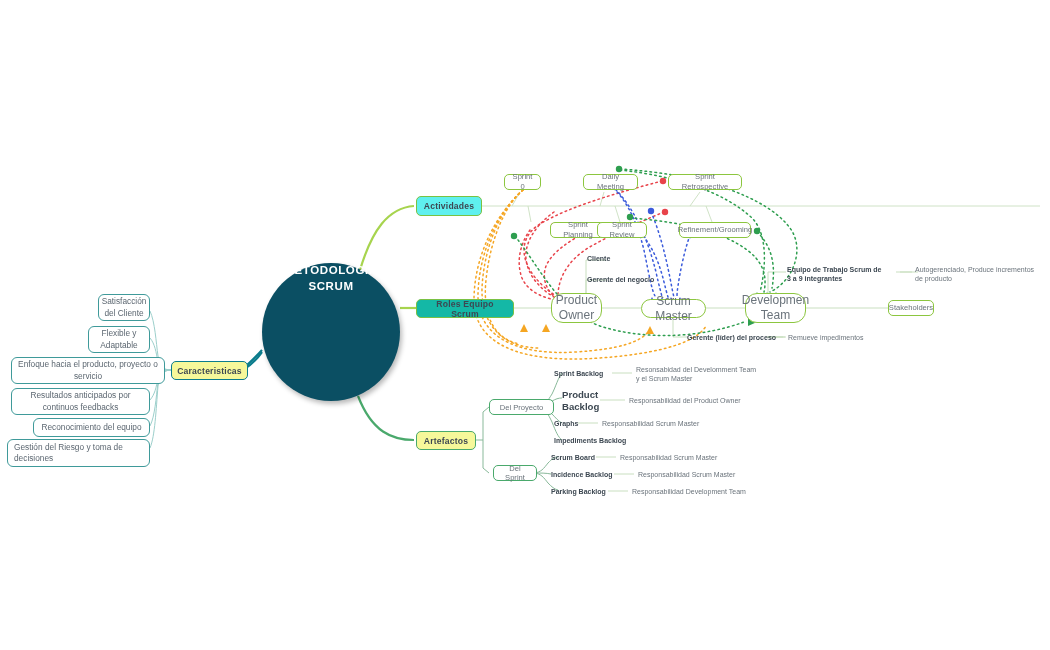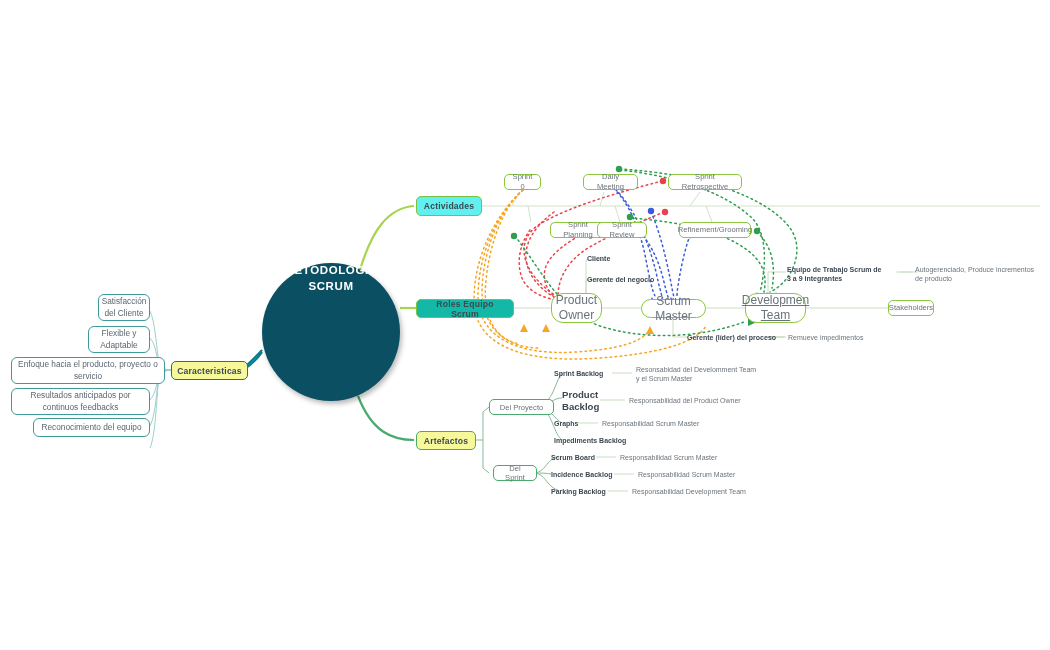--- a/index.html
+++ b/index.html
@@ -230,20 +230,23 @@
   </div>
   <div class="char" style="left:11px;top:357px;width:154px;height:27px;">
     <span>Enfoque hacia el producto, proyecto o servicio</span>
   </div>
   <div class="char" style="left:11px;top:388px;width:139px;height:27px;">
     <span>Resultados anticipados por continuos feedbacks</span>
   </div>
   <div class="char" style="left:33px;top:418px;width:117px;height:19px;">
     <span>Reconocimiento del equipo</span>
   </div>
+  <div class="char left-align" style="left:7px;top:439px;width:143px;height:28px;">
+    <span>Gestión del Riesgo y toma de decisiones</span>
+  </div>
 
   <div class="gbox" style="left:504px;top:174px;width:37px;height:16px;">
     <span>Sprint 0</span>
   </div>
   <div class="gbox" style="left:583px;top:174px;width:55px;height:16px;">
     <span>Daily Meeting</span>
   </div>
   <div class="gbox" style="left:668px;top:174px;width:74px;height:16px;">
     <span>Sprint Retrospective</span>
   </div>
@@ -256,21 +259,21 @@
   <div class="gbox" style="left:679px;top:222px;width:72px;height:16px;">
     <span>Refinement/Grooming</span>
   </div>
 
   <div class="rolebox" style="left:551px;top:293px;width:51px;height:30px;">
     <span>Product Owner</span>
   </div>
   <div class="rolebox" style="left:641px;top:299px;width:65px;height:19px;">
     <span>Scrum Master</span>
   </div>
-  <div class="rolebox" style="left:745px;top:293px;width:61px;height:30px;text-decoration:underline;">
+  <div class="rolebox" style="left:745px;top:293px;width:61px;height:30px;">
     <span>Developmen Team</span>
   </div>
   <div class="gbox" style="left:888px;top:300px;width:46px;height:16px;">
     <span>Stakeholders</span>
   </div>
 
   <div class="txt b" style="left:587px;top:254px;">Cliente</div>
   <div class="txt b" style="left:587px;top:275px;">Gerente del negocio</div>
 
   <div class="txt b" style="left:687px;top:333px;">Gerente (líder) del proceso</div>

